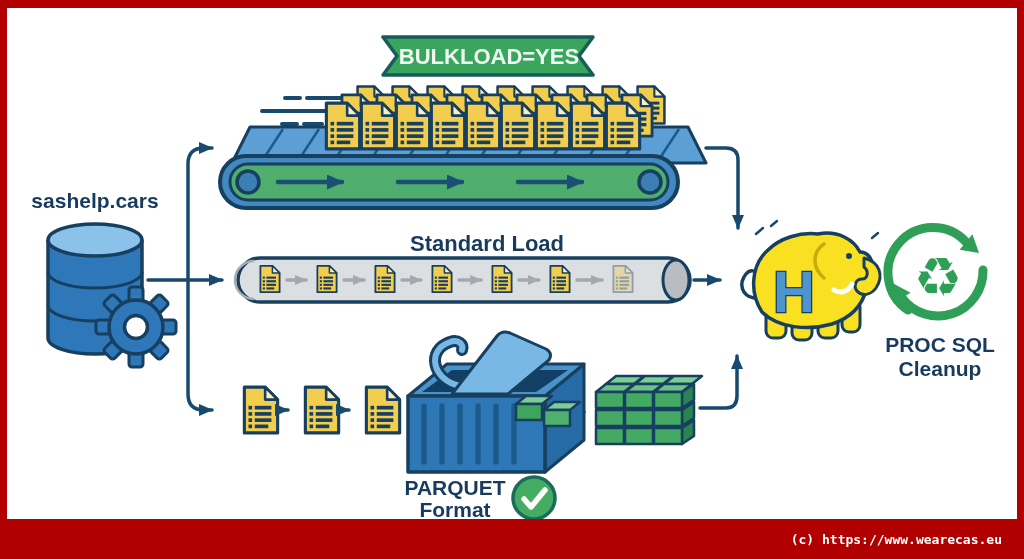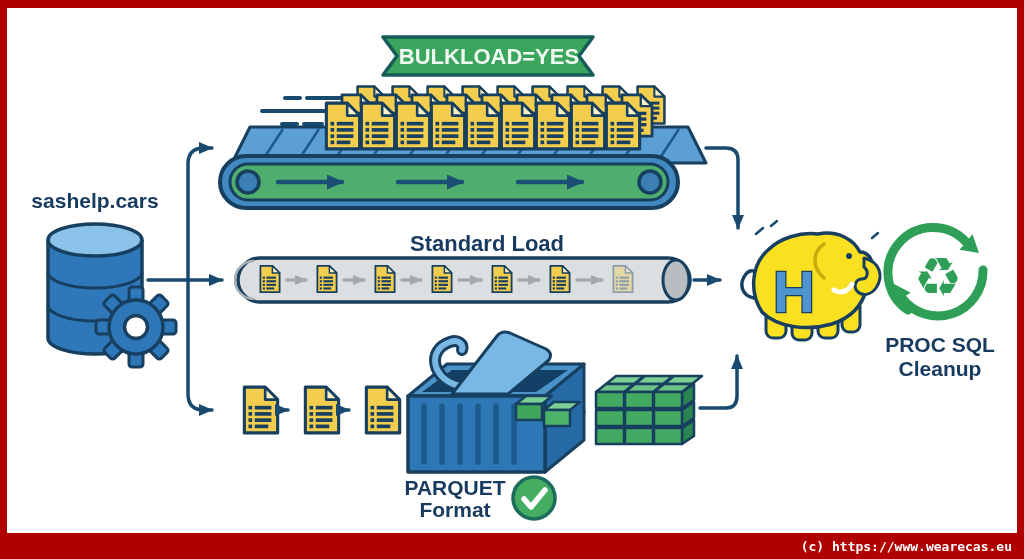--- a/index.html
+++ b/index.html
@@ -2,22 +2,22 @@
 <html><head>
 <meta charset="utf-8">
 <style>
   html,body{margin:0;padding:0;background:#e8e8e8;}
   .stage{position:relative;width:1024px;height:559px;background:#ffffff;overflow:hidden;
          font-family:"Liberation Sans",sans-serif;}
   .frame{position:absolute;background:#b00000;z-index:5;}
   .frame-top{top:0;left:0;right:0;height:8px;}
   .frame-left{top:0;bottom:0;left:0;width:7px;}
   .frame-right{top:0;bottom:0;right:0;width:7px;}
-  .frame-bottom{left:0;right:0;bottom:0;height:26px;display:flex;align-items:center;
-    justify-content:flex-end;padding-right:12px;box-sizing:border-box;}
+  .frame-bottom{left:0;right:0;bottom:0;height:40px;display:flex;align-items:center;
+    justify-content:flex-end;padding-right:22px;box-sizing:border-box;}
   .credit{color:#ffffff;font-family:"DejaVu Sans Mono",monospace;font-weight:bold;font-size:13px;}
   svg.diagram{position:absolute;top:0;left:0;z-index:1;}
   text.t{font-family:"Liberation Sans",sans-serif;font-weight:bold;fill:#173a5e;}
   text.banner-t{font-family:"Liberation Sans",sans-serif;font-weight:bold;fill:#f0f9f1;}
 </style>
 </head>
 <body>
 
 <div class="stage">
 

